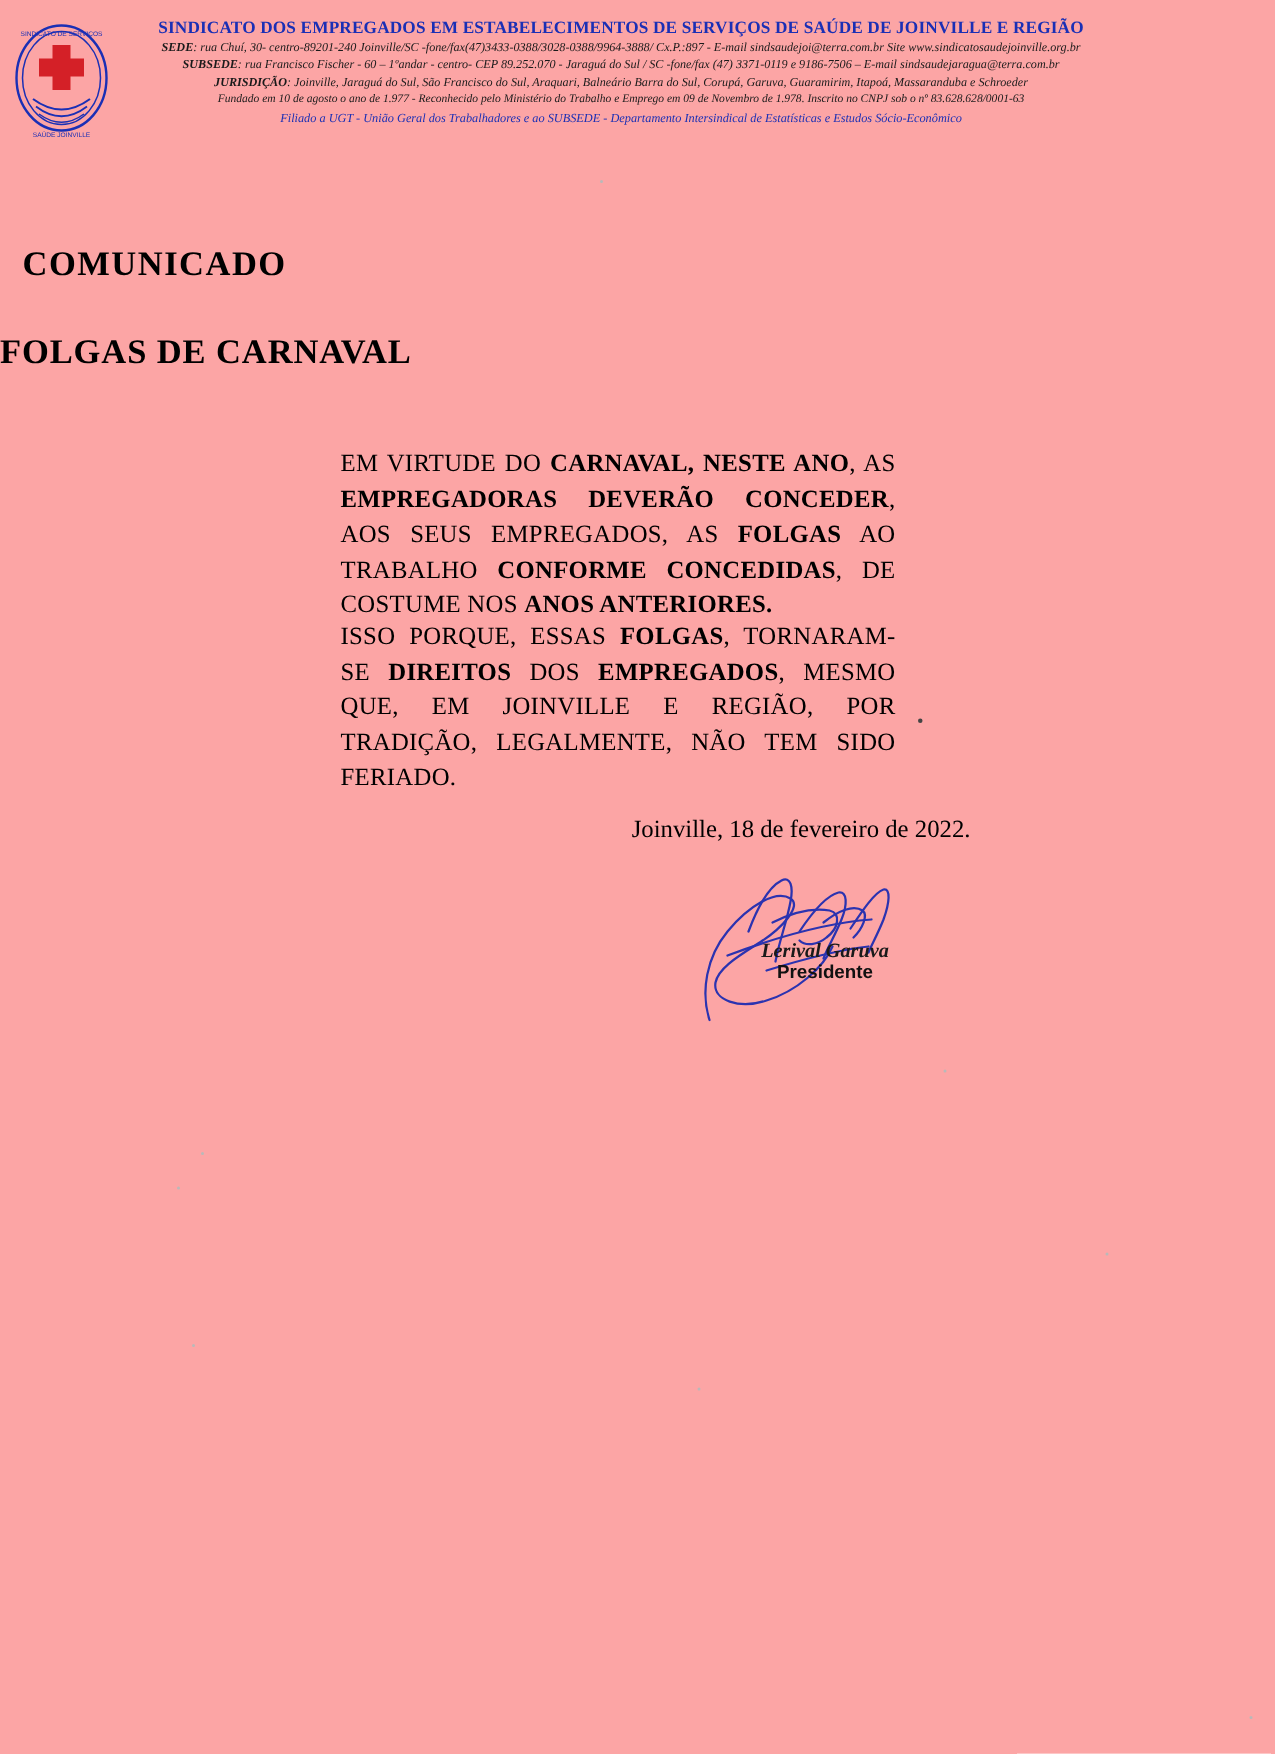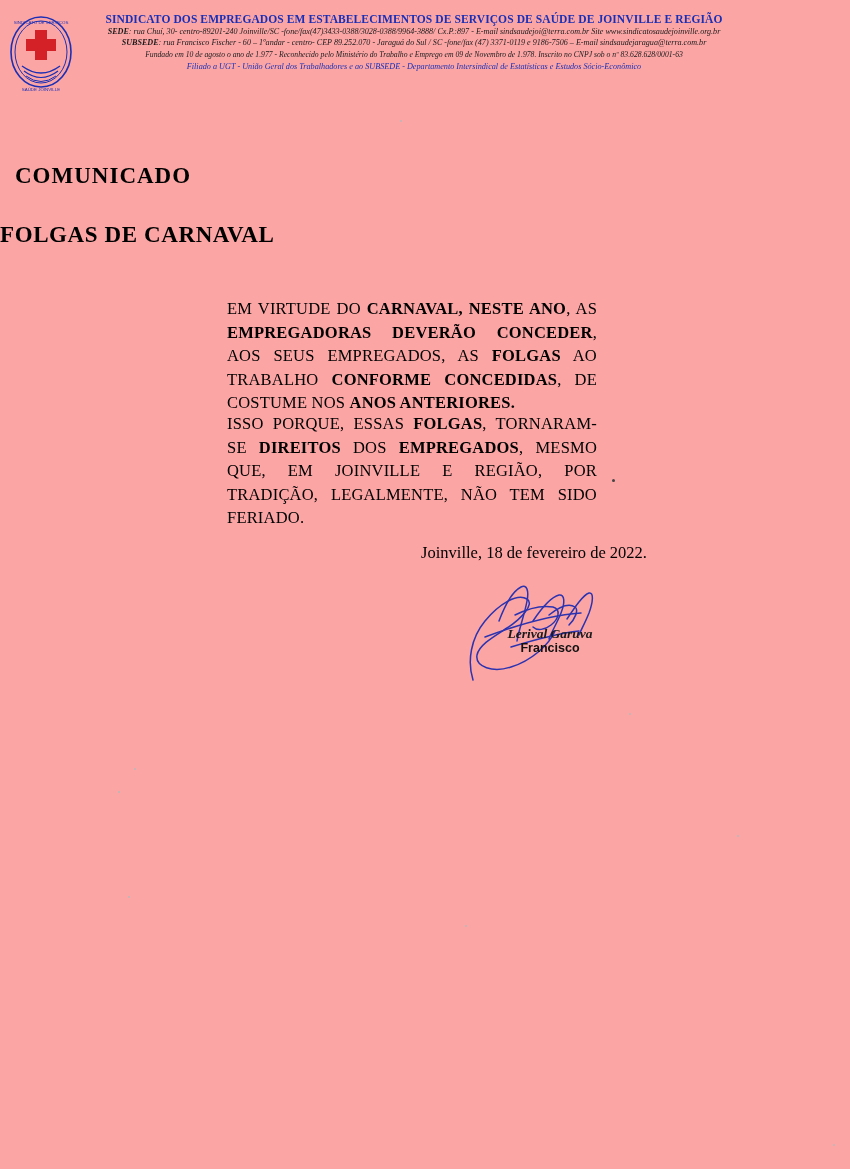--- a/index.html
+++ b/index.html
@@ -202,20 +202,23 @@
       <div class="head-title">SINDICATO DOS EMPREGADOS EM ESTABELECIMENTOS DE SERVIÇOS DE SAÚDE DE JOINVILLE E REGIÃO</div>
 
       <div class="head-line">
         <span class="lbl">SEDE</span><span class="i">: rua Chuí, 30- centro-89201-240 Joinville/SC -fone/fax(47)3433-0388/3028-0388/9964-3888/ Cx.P.:897 - E-mail sindsaudejoi@terra.com.br Site www.sindicatosaudejoinville.org.br</span>
       </div>
 
       <div class="head-line">
         <span class="lbl">SUBSEDE</span><span class="i">: rua Francisco Fischer - 60 – 1ºandar - centro- CEP 89.252.070  - Jaraguá do Sul / SC -fone/fax (47) 3371-0119 e 9186-7506 –  E-mail sindsaudejaragua@terra.com.br</span>
       </div>
 
+      <div class="head-line jur">
+        <span class="lbl">JURISDIÇÃO</span><span>: Joinville, Jaraguá do Sul, São Francisco do Sul, Araquari, Balneário Barra do Sul, Corupá, Garuva, Guaramirim, Itapoá, Massaranduba e Schroeder</span>
+      </div>
 
       <div class="head-line found">Fundado em 10 de agosto o ano de 1.977 -  Reconhecido pelo Ministério do Trabalho e Emprego em 09 de Novembro de 1.978. Inscrito no CNPJ sob o nº 83.628.628/0001-63</div>
 
       <div class="head-line blue">Filiado a UGT - União Geral dos Trabalhadores e ao SUBSEDE - Departamento Intersindical de Estatísticas e Estudos Sócio-Econômico</div>
     </div>
   </div>
 
   <div class="doc-title">COMUNICADO</div>
   <div class="doc-subtitle">FOLGAS DE CARNAVAL</div>
 
@@ -233,21 +236,21 @@
         <path d="M44 46 C50 30 58 16 66 12 C72 9 74 16 72 26 C70 38 64 54 62 66"></path>
         <path d="M60 40 C72 34 86 30 98 32 C106 34 104 44 96 50 C90 55 82 56 78 52"></path>
         <path d="M78 46 C86 34 96 22 104 20 C110 19 110 28 106 38 C102 48 96 58 94 64"></path>
         <path d="M94 40 C104 32 114 28 120 32 C124 35 120 44 114 50"></path>
         <path d="M112 44 C120 32 128 20 134 18 C139 17 138 27 134 38 C130 48 126 55 124 60"></path>
         <path d="M30 62 C62 50 98 40 126 38"></path>
         <path d="M56 72 C82 64 106 58 124 56"></path>
       </g>
     </svg>
     <div class="sig-name">Lerival Garuva</div>
-    <div class="sig-role">Francisco</div>
+    <div class="sig-role">Presidente</div>
   </div>
 
   <div class="speck" style="top:120px; left:400px;"></div>
   <div class="speck" style="top:713px; left:629px;"></div>
   <div class="speck" style="top:768px; left:134px;"></div>
   <div class="speck" style="top:791px; left:118px;"></div>
   <div class="speck" style="top:835px; left:737px;"></div>
   <div class="speck" style="top:896px; left:128px;"></div>
   <div class="speck" style="top:925px; left:465px;"></div>
   <div class="speck" style="top:1144px; left:833px;"></div>

